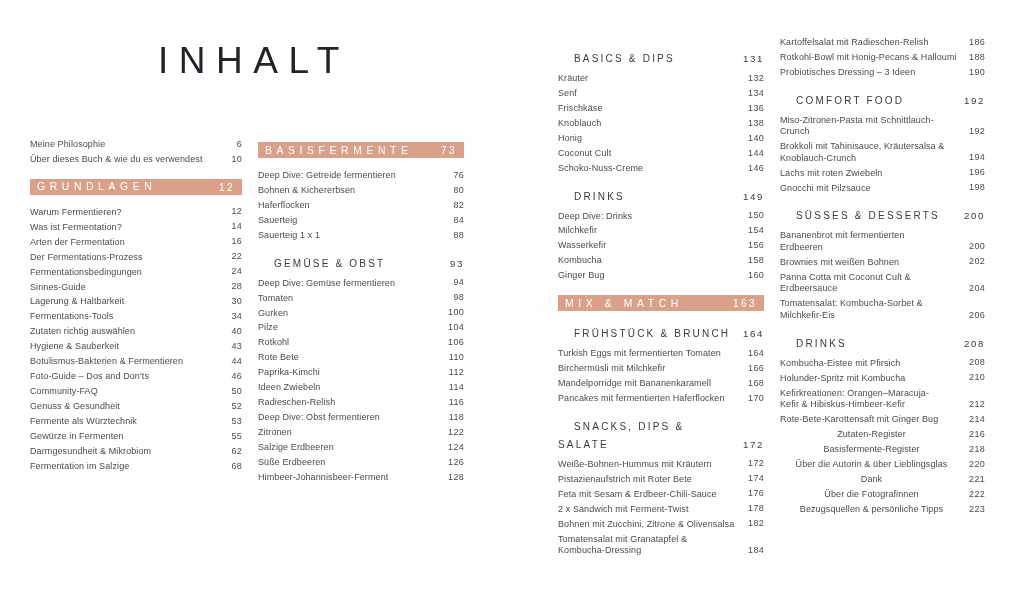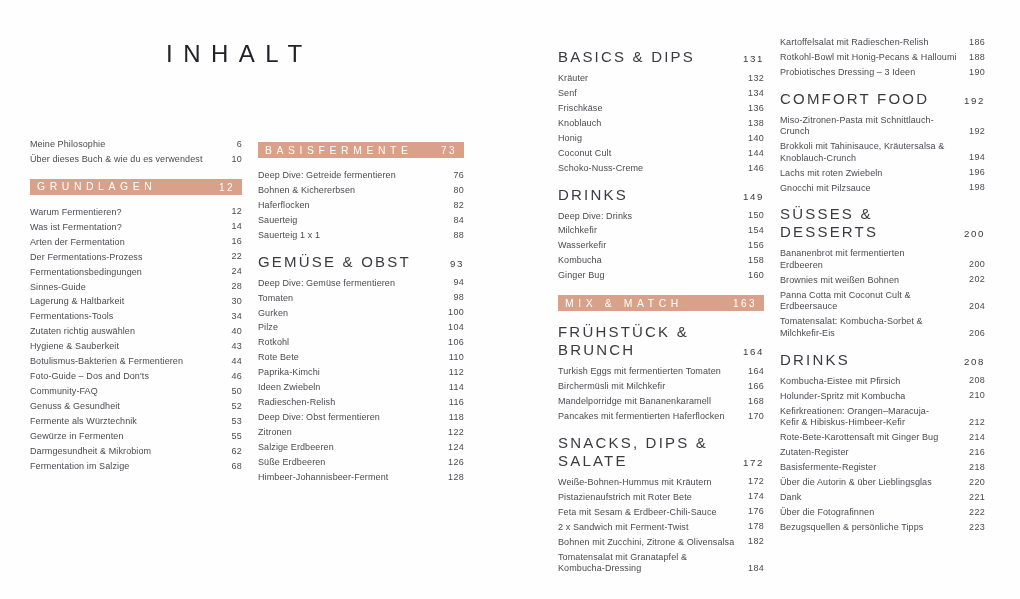--- a/index.html
+++ b/index.html
@@ -2,22 +2,22 @@
 <html><head>
 <meta charset="utf-8">
 <style>
   html,body { margin:0; padding:0; background:#e9e9e9; }
   #page {
     position:relative; width:1020px; height:599px; background:#fefefe;
     font-family:"Liberation Sans", sans-serif; overflow:hidden;
     margin:0 auto;
   }
   .title {
-    position:absolute; left:166px; top:40px;
-    font-size:24px; font-weight:300; letter-spacing:10.5px;
+    position:absolute; left:158px; top:40px;
+    font-size:37px; font-weight:300; letter-spacing:10.5px;
     color:#222228; white-space:pre;
   }
   .col { position:absolute; }
   .col-1 { left:30px;  top:139px; width:212px; }
   .col-2 { left:258px; top:140px; width:206px; }
   .col-3 { left:558px; top:48px;  width:206px; }
   .col-4 { left:780px; top:37px;  width:205px; }
 
   .row { position:relative; padding-right:22px; margin-bottom:3.4px; }
   .row-label {
@@ -37,32 +37,32 @@
   }
   .banner-label { color:#ffffff; font-size:10.4px; letter-spacing:4.6px; white-space:pre; }
   .banner-num {
     position:absolute; right:7px; top:50%; transform:translateY(-50%);
     color:#ffffff; font-size:10px; letter-spacing:2.4px;
   }
   .col .banner:first-child { margin-top:2px; }
 
   .subhead { position:relative; margin:11px 0 7px; padding-right:26px; }
   .subhead-label {
-    font-size:15px; line-height:13.2px; letter-spacing:2.2px;
-    color:#3a3a40; white-space:pre-line;
+    font-size:10px; line-height:13.2px; letter-spacing:2.2px;
+    color:#3a3a40; white-space:pre-line;margin-left:16px;
   }
   .subhead-num {
     position:absolute; right:0; bottom:2px;
     font-size:9.7px; letter-spacing:1.6px; color:#3a3a40;
   }
   .col .subhead:first-child { margin-top:0; }
   .banner + .subhead { margin-top:0; }
 
   .group { }
-  .group.gap { margin-top:0; }
+  .group.gap { margin-top:0;text-align:center; }
 </style>
 </head>
 <body>
 
 <div id="page">
   <div class="title">INHALT</div>
   <div id="columns">
       <div class="col col-1">
         <div class="group">
           <div class="row">

